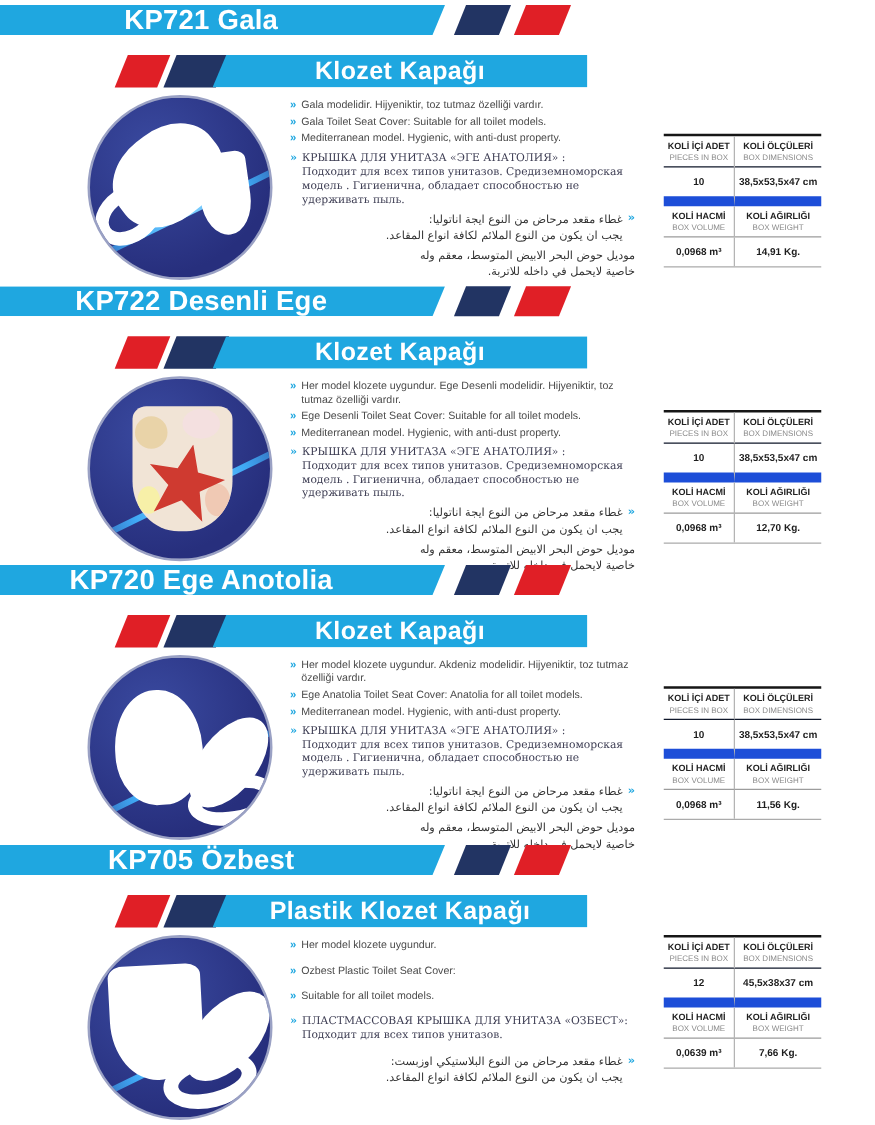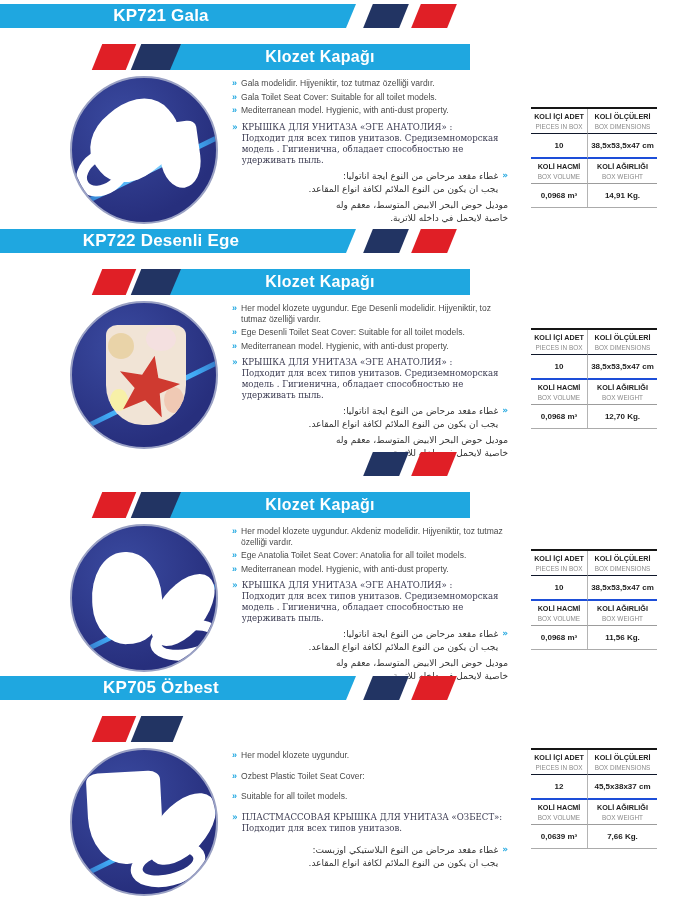--- a/index.html
+++ b/index.html
@@ -4,33 +4,33 @@
 <style>
   html,body{margin:0;padding:0;background:#fff;}
   body{width:700px;height:900px;position:relative;overflow:hidden;
        font-family:"Liberation Sans",sans-serif;}
   .section{position:absolute;left:0;width:700px;height:225px;}
   .s1{top:4px}.s2{top:229px}.s3{top:452px}.s4{top:676px}
 
   
   .code-bar{position:absolute;top:0;left:0;width:356px;height:24px;background:#1fa7e0;
     clip-path:polygon(0 0,100% 0,calc(100% - 10px) 100%,0 100%);
-    color:#fff;font-weight:bold;font-size:17px;line-height:24px;text-align:center;
+    color:#fff;font-weight:bold;font-size:22px;line-height:24px;text-align:center;
     padding-right:34px;box-sizing:border-box;letter-spacing:.2px;}
   .stripe{position:absolute;height:24px;top:0;transform:skewX(-22deg);}
   .code-navy{left:368px;width:36px;background:#223463;}
   .code-red{left:416px;width:36px;background:#e01f26;}
 
   
   .band-stripe{position:absolute;top:40px;height:26px;transform:skewX(-22deg);}
   .band-red{left:97px;width:34px;background:#e01f26;}
   .band-navy{left:136px;width:42px;background:#223463;}
   .band{position:absolute;top:40px;left:170px;width:300px;height:26px;background:#1fa7e0;
     clip-path:polygon(11px 0,100% 0,100% 100%,0 100%);
-    color:#fff;font-weight:bold;font-size:16px;line-height:26px;text-align:center;letter-spacing:.3px;}
+    color:#fff;font-weight:bold;font-size:20px;line-height:26px;text-align:center;letter-spacing:.3px;}
 
   
   .photo{position:absolute;top:72px;left:70px;width:148px;height:148px;border-radius:50%;
     background:radial-gradient(circle at 35% 30%, #3a4aa0, #272f7d 72%);
     border:2px solid #9aa1c4;overflow:hidden;box-sizing:border-box;}
   .photo .streak{position:absolute;left:-30px;width:220px;top:62%;height:5px;
     background:linear-gradient(90deg,transparent,#3fa9f5 28%,#7fd0ff 50%,#3fa9f5 72%,transparent);
     transform:rotate(-26deg);}
   .shape{position:absolute;background:#fff;}
   .s1 .lid-main{left:16px;top:26px;width:92px;height:72px;border-radius:46% 46% 44% 44%;transform:rotate(-38deg);z-index:2;}
@@ -70,21 +70,21 @@
 
   
   .spec-table{position:absolute;left:531px;width:126px;display:grid;grid-template-columns:57px 69px;
     border-top:2px solid #161616;border-bottom:1px solid #ababab;background:#fff;}
   .s1 .spec-table{top:103px}.s2 .spec-table{top:99px}.s3 .spec-table{top:97px}.s4 .spec-table{top:72px}
   .cell{border-right:1px solid #b4b4b4;text-align:center;padding:4px 2px 3px;}
   .cell:nth-child(2n){border-right:none;}
   .cell .tr{font-weight:bold;font-size:7.2px;line-height:8.5px;color:#222;}
   .cell .en{font-size:6.4px;line-height:7.5px;color:#8a8a8a;margin-top:1px;}
   .cell.h1{border-bottom:1px solid #0f172a;}
-  .cell.v1{border-bottom:2px solid #1d4ed8;}
+  .cell.v1{border-bottom:8px solid #1d4ed8;}
   .cell.h2{border-bottom:1px solid #9c9c9c;}
   .cell.val{font-weight:bold;font-size:8px;color:#1d1d1d;padding:7px 2px;}
 </style>
 </head>
 <body>
 
 <div class="section s1">
   <div class="code-bar">KP721 Gala</div>
   <span class="stripe code-navy"></span>
   <span class="stripe code-red"></span>
@@ -212,20 +212,21 @@
     <div class="cell h2">
       <div class="tr">KOLİ AĞIRLIĞI</div>
       <div class="en">BOX WEIGHT</div>
       </div>
     <div class="cell val">0,0968 m³</div>
     <div class="cell val">12,70 Kg.</div>
   </div>
 </div>
 
 <div class="section s3">
+  <div class="code-bar">KP720 Ege Anotolia</div>
   <span class="stripe code-navy"></span>
   <span class="stripe code-red"></span>
   <span class="band-stripe band-red"></span>
   <span class="band-stripe band-navy"></span>
   <div class="band">Klozet Kapağı</div>
   <div class="photo">
     <span class="streak"></span>
     <span class="shape lid-a"></span>
     <span class="shape lid-b"></span>
     <span class="shape ring"></span>
@@ -281,20 +282,21 @@
     <div class="cell val">11,56 Kg.</div>
   </div>
 </div>
 
 <div class="section s4">
   <div class="code-bar">KP705 Özbest</div>
   <span class="stripe code-navy"></span>
   <span class="stripe code-red"></span>
   <span class="band-stripe band-red"></span>
   <span class="band-stripe band-navy"></span>
+  <div class="band">Plastik Klozet Kapağı</div>
   <div class="photo">
     <span class="streak"></span>
     <span class="shape lid-a"></span>
     <span class="shape lid-b"></span>
     <span class="shape ring"></span>
   </div>
   <div class="textcol">
     <div class="bullet">
       <span class="chev">»</span>
       <span class="txt">Her model klozete uygundur.</span>

